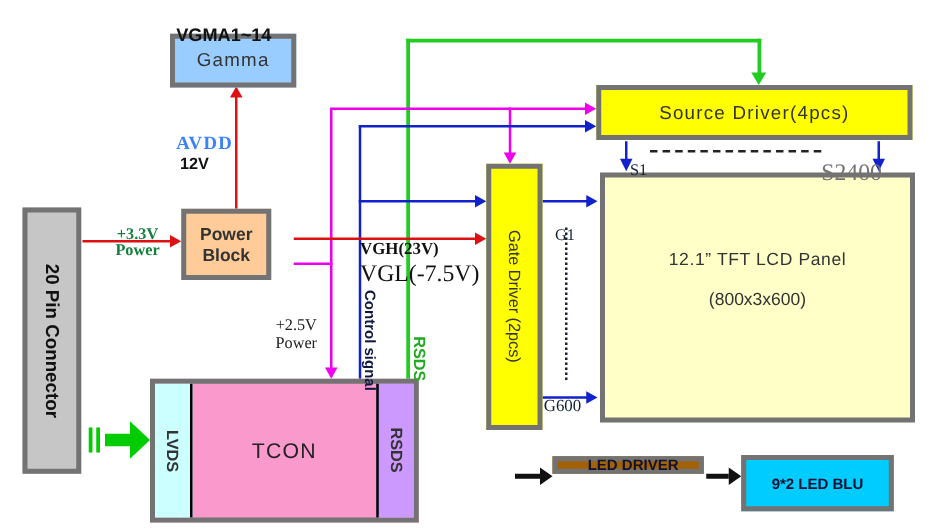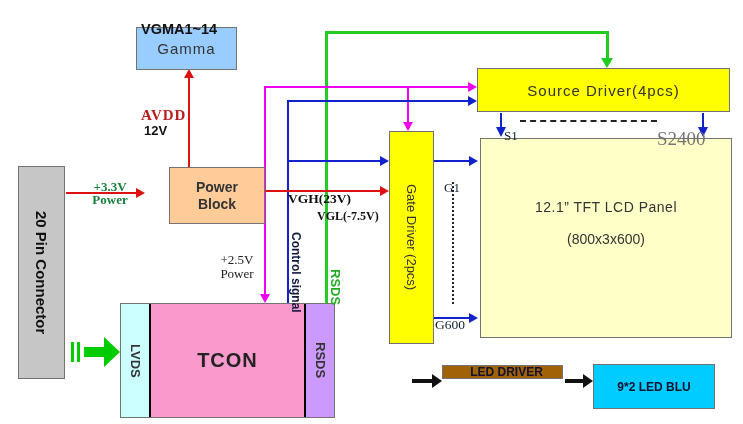--- a/index.html
+++ b/index.html
@@ -1,18 +1,18 @@
 <!DOCTYPE html>
 <html><head>
 <meta charset="utf-8">
 <style>
   html,body{margin:0;padding:0;background:#fff;}
   .stage{position:relative;width:743px;height:424px;background:#ffffff;
          font-family:"Liberation Sans",sans-serif;overflow:hidden;}
-  .box{position:absolute;box-sizing:border-box;border:1px solid #737373;
+  .box{position:absolute;box-sizing:border-box;border:4px solid #737373;
        display:flex;align-items:center;justify-content:center;text-align:center;}
   .lbl{position:absolute;white-space:nowrap;margin-top:16px;}
   .line{position:absolute;}
   .arr{position:absolute;width:0;height:0;}
   .serif{font-family:"Liberation Serif",serif;}
   .vtext{writing-mode:vertical-rl;}
   
 </style>
 </head>
 <body>
@@ -66,30 +66,30 @@
   <div class="arr" style="left:104px;top:337px;border-top:15px solid transparent;border-bottom:15px solid transparent;border-left:16px solid #00CC00;"></div>
 
   <div class="box" style="left:18px;top:166px;width:47px;height:213px;background:#C6C6C6;">
     <span class="vtext" style="font-size:15px;font-weight:bold;color:#111;">20 Pin Connector</span>
   </div>
 
   <div class="box" style="left:136px;top:27px;width:101px;height:43px;background:#99CCFF;">
     <span style="font-size:15px;color:#333;letter-spacing:1px;">Gamma</span>
   </div>
 
-  <div class="box" style="left:145px;top:167px;width:96px;height:57px;background:#FFCC99;margin-left:24px;">
+  <div class="box" style="left:145px;top:167px;width:72px;height:57px;background:#FFCC99;">
     <span style="display:inline-block;width:52px;font-size:14px;font-weight:600;color:#333;line-height:1.15;">Power Block</span>
   </div>
 
   <div class="box" style="left:120px;top:303px;width:215px;height:115px;background:#F999CC;padding:0;align-items:stretch;">
     <div style="width:28px;background:#CCFFFF;border-right:2px solid #000;display:flex;align-items:center;justify-content:center;">
       <span class="vtext" style="font-size:13px;font-weight:bold;color:#333;">LVDS</span>
     </div>
     <div style="flex:1;display:flex;align-items:center;justify-content:center;">
-      <span style="font-size:20px;font-weight:bold;color:#222;letter-spacing:1px;">TCON</span>
+      <span style="font-size:17px;font-weight:normal;color:#222;letter-spacing:1px;">TCON</span>
     </div>
     <div style="width:28px;background:#CC99FF;border-left:2px solid #000;display:flex;align-items:center;justify-content:center;">
       <span class="vtext" style="font-size:13px;font-weight:bold;color:#333;">RSDS</span>
     </div>
   </div>
 
   <div class="box" style="left:389px;top:131px;width:45px;height:213px;background:#FFFF00;">
     <span class="vtext" style="font-size:13px;font-weight:500;color:#333;">Gate Driver (2pcs)</span>
   </div>
 
@@ -105,35 +105,35 @@
   <div class="box" style="left:442px;top:365px;width:121px;height:14px;background:#a16207;justify-content:center;padding-left:8px;">
     <span style="font-size:12px;font-weight:bold;color:#101030;">LED DRIVER</span>
   </div>
 
   <div class="box" style="left:593px;top:364px;width:122px;height:45px;background:#00CCFF;">
     <span style="font-size:12px;font-weight:bold;color:#101030;">9*2 LED BLU</span>
   </div>
 
   <div class="lbl" style="left:141px;top:5px;font-size:14.5px;font-weight:bold;color:#111;">VGMA1~14</div>
 
-  <div class="lbl serif" style="left:141px;top:91px;font-size:15px;font-weight:bold;color:#b91c1c;letter-spacing:1px;">AVDD</div>
+  <div class="lbl serif" style="left:141px;top:91px;font-size:15px;font-weight:bold;color:#3b82f6;letter-spacing:1px;">AVDD</div>
   <div class="lbl" style="left:144px;top:107px;font-size:13px;font-weight:bold;color:#111;">12V</div>
 
   <div class="lbl serif" style="left:86px;top:164px;width:48px;text-align:center;font-size:13px;font-weight:bold;color:#15803d;line-height:13px;white-space:normal;">
     <div>+3.3V</div>
     <div>Power</div>
   </div>
 
   <div class="lbl serif" style="left:212px;top:237px;width:50px;text-align:center;font-size:13px;color:#222;line-height:14px;white-space:normal;">
     <div>+2.5V</div>
     <div>Power</div>
   </div>
 
   <div class="lbl serif" style="left:288px;top:175px;font-size:13.5px;font-weight:600;color:#111;">VGH(23V)</div>
-  <div class="lbl serif" style="left:288px;top:193px;font-size:12px;font-weight:700;color:#111;padding-left:29px;">VGL(-7.5V)</div>
+  <div class="lbl serif" style="left:288px;top:193px;font-size:19px;font-weight:400;color:#111;">VGL(-7.5V)</div>
 
   <div class="lbl vtext" style="left:289px;top:216px;font-size:12px;font-weight:bold;color:#101840;">Control signal</div>
 
   <div class="lbl vtext" style="left:328px;top:253px;font-size:13px;font-weight:bold;color:#22AA22;">RSDS</div>
 
   <div class="lbl serif" style="left:444px;top:164px;font-size:13px;color:#112233;">G1</div>
   <div class="lbl serif" style="left:435px;top:301px;font-size:13.5px;color:#112233;">G600</div>
 
   <div class="lbl serif" style="left:504px;top:112px;font-size:13px;color:#112233;">S1</div>
   <div class="lbl serif" style="left:657px;top:112px;font-size:19px;color:#737373;">S2400</div>

